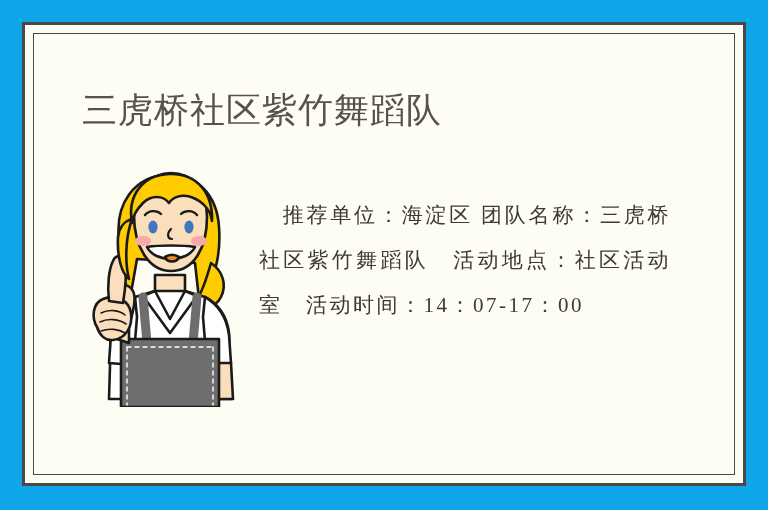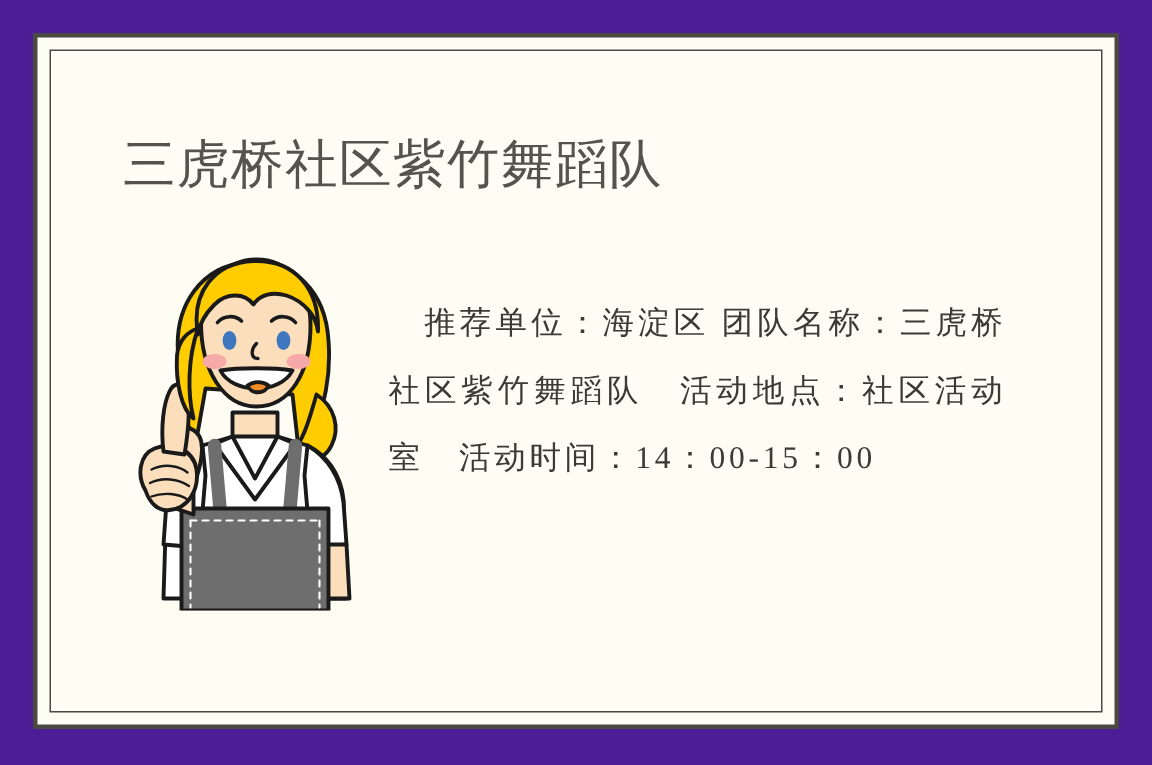--- a/index.html
+++ b/index.html
@@ -11,21 +11,21 @@
     height: 510px;
     background: #FCFCF2;
     font-family: "Liberation Sans", sans-serif;
     overflow: hidden;
   }
 
   #page {
     position: relative;
     width: 768px;
     height: 510px;
-    background: #4c1d95;
+    background: #0ea5e9;
   }
 
   
   .frame-outer {
     position: absolute;
     left: 22px;
     top: 22px;
     width: 724px;
     height: 464px;
     border: 3px solid #4A4A42;
@@ -153,16 +153,16 @@
 
           <path d="M84 62 C80 66 80 72 85 72" fill="none" stroke="#1A1A1A" stroke-width="2.2"></path>
 
           <path d="M60 80 C68 96 100 96 108 80 C96 78 72 78 60 80 Z" fill="#FFFFFF"></path>
 
           <path d="M78 90 C80 96 90 96 92 90 C88 87 82 87 78 90 Z" fill="#F08A24"></path>
         </g>
       </svg>
     </div>
 
-    <div class="info-block">　推荐单位：海淀区 团队名称：三虎桥社区紫竹舞蹈队　活动地点：社区活动室　活动时间：14：00-15：00</div>
+    <div class="info-block">　推荐单位：海淀区 团队名称：三虎桥社区紫竹舞蹈队　活动地点：社区活动室　活动时间：14：07-17：00</div>
 
   </div>
 </div>
 
 </body></html>

